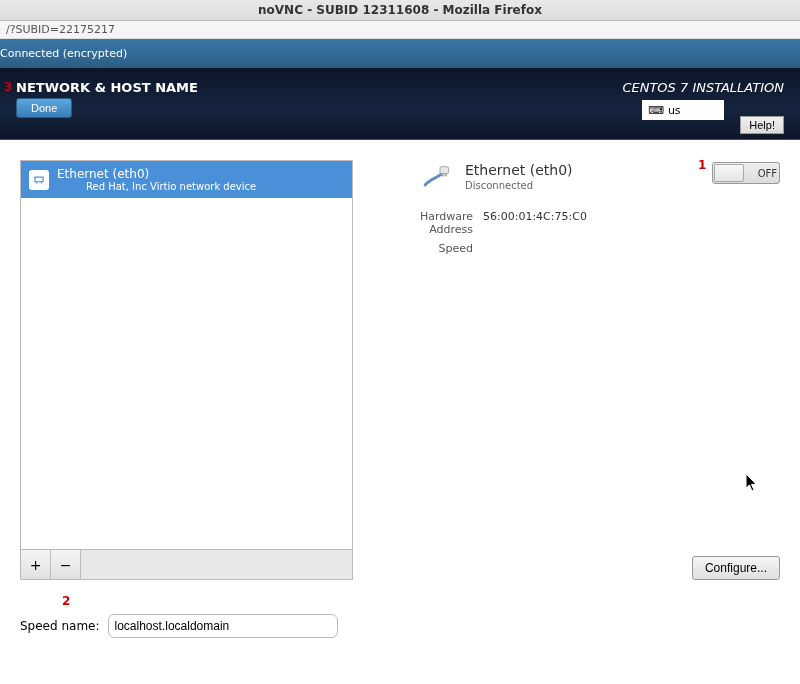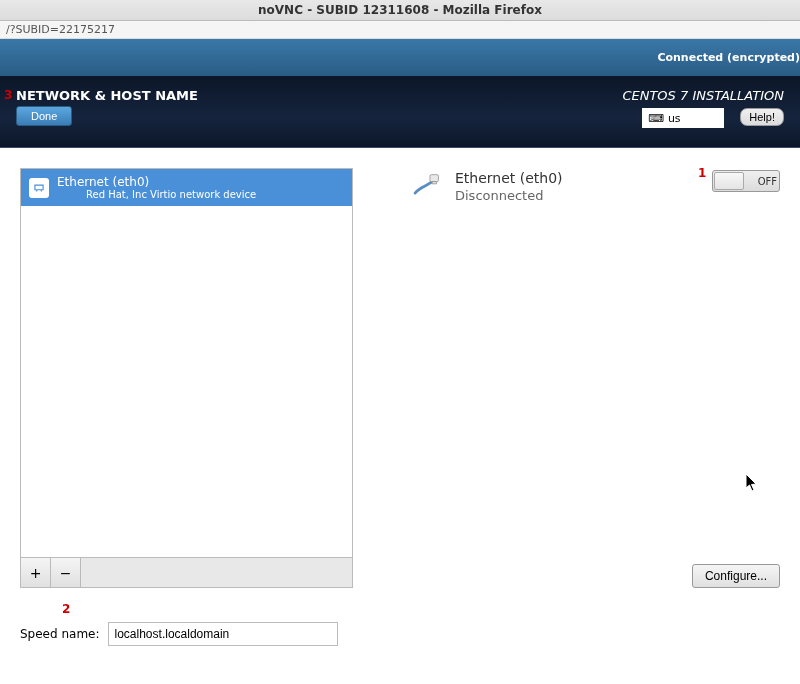--- a/index.html
+++ b/index.html
@@ -27,28 +27,28 @@
       height: 18px;
       background: #f5f5f5;
       border-bottom: 1px solid #ddd;
       padding: 2px 6px;
       font-size: 11px;
       color: #555;
       display: flex;
       align-items: center;
     }
     .connection-bar {
-      height: 37px;
+      height: 29px;
       background: linear-gradient(#3a77a8, #2a5d85);
       color: #fff;
       display: flex;
       align-items: center;
-      justify-content: flex-end;
-      font-size: 11px;
-      font-weight: bold;
+      justify-content: flex-start;
+      font-size: 11px;
+      font-weight: normal;
     }
     .header-bar {
       height: 72px;
       background: linear-gradient(#0c1628, #15243d 60%, #0c1628);
       color: #fff;
       position: relative;
       border-bottom: 1px solid #3a4a6a;
     }
     .header-title {
       position: absolute;
@@ -89,32 +89,33 @@
       align-items: center;
       gap: 4px;
       width: 82px;
       height: 20px;
     }
     .keyboard-indicator .kbd-icon {
       font-size: 11px;
     }
     .help-btn {
       position: absolute;
-      top: 32px;
+      top: 48px;
       right: 16px;
       background: linear-gradient(#f0f0f0, #dcdcdc);
       border: 1px solid #999;
-      border-radius: 7px;
+      border-radius: 0;
       padding: 2px 8px;
       font-size: 11px;
       cursor: pointer;
     }
     .main-area {
       display: flex;
       padding: 20px;
+      gap: 10px;
       height: 460px;
     }
     .left-panel {
       width: 333px;
       display: flex;
       flex-direction: column;
     }
     .device-list {
       border: 1px solid #bbb;
       flex: 1;
@@ -183,21 +184,21 @@
       justify-content: center;
     }
     .detail-title-wrap {
       margin-top: 2px;
     }
     .detail-title {
       font-size: 14px;
       color: #333;
     }
     .detail-status {
-      font-size: 13px;
+      font-size: 10px;
       color: #666;
       margin-top: 2px;
     }
     .toggle-wrap {
       position: absolute;
       right: 0;
       top: 2px;
     }
     .toggle {
       width: 68px;
@@ -249,21 +250,21 @@
       margin: 14px 20px 0 20px;
       display: flex;
       align-items: center;
       gap: 8px;
       font-size: 12px;
     }
     .hostname-input {
       width: 230px;
       padding: 4px 6px;
       border: 1px solid #bbb;
-      border-radius: 0;
+      border-radius: 6px;
       font-size: 12px;
     }
     .annot {
       position: absolute;
       color: #c00;
       font-weight: bold;
       font-size: 12px;
       z-index: 100;
     }
     .cursor-pointer {
@@ -337,20 +338,30 @@
       </div>
       <div class="toggle-wrap">
         <div class="annot" style="top:-4px; left:-14px;">1</div>
         <div class="toggle">
           <div class="toggle-knob"></div>
           <span>OFF</span>
         </div>
       </div>
     </div>
 
+    <div class="detail-props">
+      <div class="prop-row">
+        <span class="prop-label">Hardware Address</span>
+        <span class="prop-val">56:00:01:4C:75:C0</span>
+      </div>
+      <div class="prop-row">
+        <span class="prop-label">Speed</span>
+        <span class="prop-val"></span>
+      </div>
+    </div>
 
     <div class="bottom-bar">
       <button class="configure-btn">Configure...</button>
     </div>
   </div>
 </div>
 
 <div style="position:relative;">
   <div class="annot" style="top:-6px; left:62px;">2</div>
 </div>

